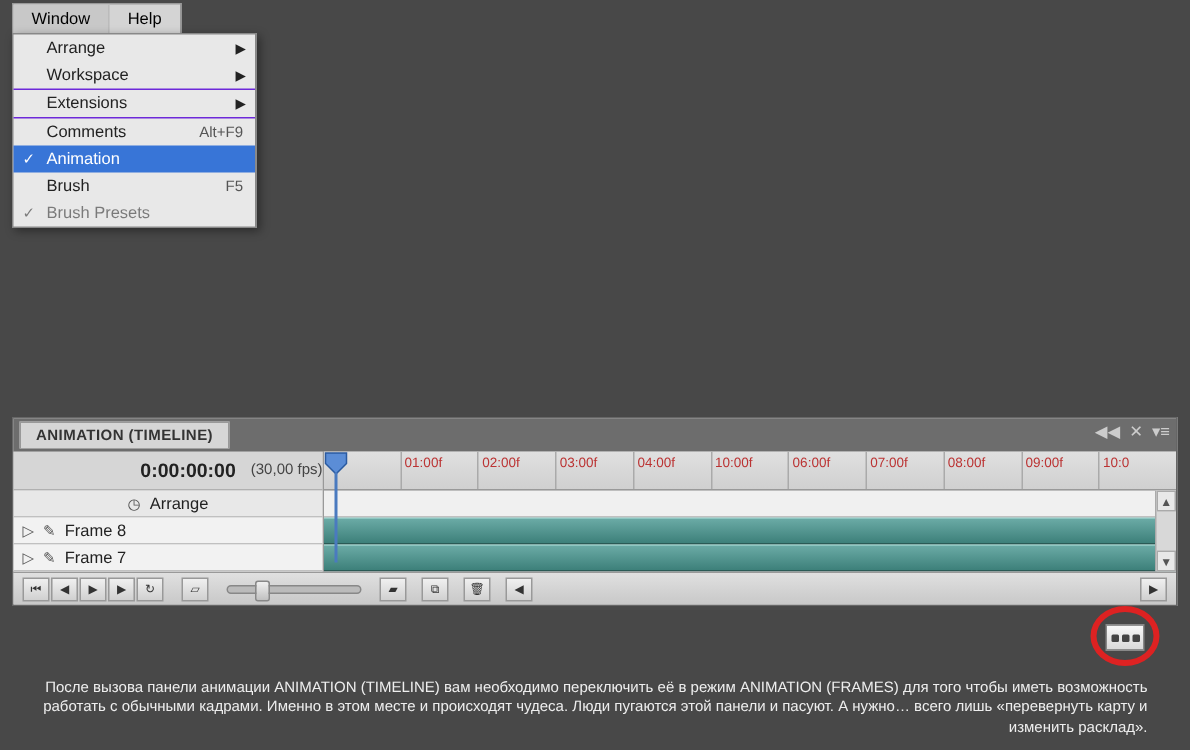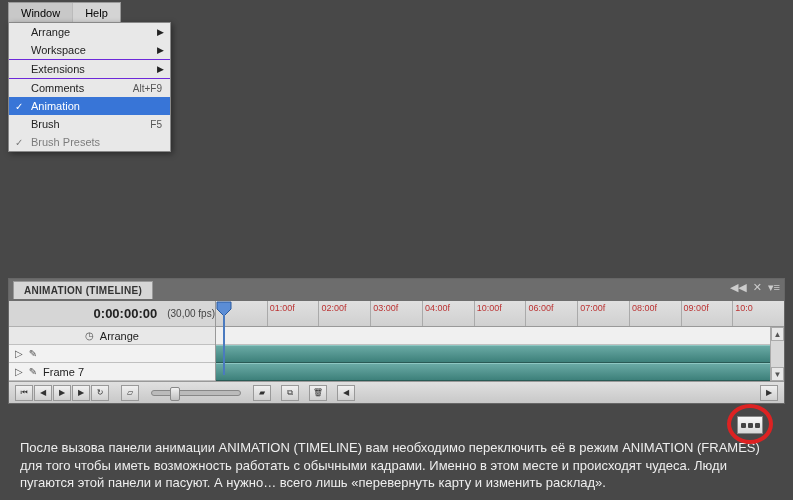--- a/index.html
+++ b/index.html
@@ -66,21 +66,21 @@
 .vscroll .arr{height:14px;background:#e8e8e8;border:1px solid #aaa;display:flex;align-items:center;justify-content:center;font-size:8px;color:#555}
 .vscroll .track{flex:1}
 .vscroll{display:flex;flex-direction:column}
 
 
 .red-circle{position:absolute;right:20px;bottom:56px;width:46px;height:40px;border:4px solid #d22;border-radius:50%;z-index:20;pointer-events:none}
 .switch-btn{position:absolute;right:30px;bottom:66px;width:26px;height:18px;background:linear-gradient(#f8f8f8,#d8d8d8);border:1px solid #888;display:flex;align-items:center;justify-content:center;gap:2px;z-index:19;cursor:pointer}
 .switch-btn .dot{width:5px;height:5px;background:#444;border-radius:1px}
 
 
-.caption{position:absolute;left:20px;right:28px;bottom:8px;text-align:left;color:#eee;font-size:13px;line-height:1.35}
+.caption{position:absolute;left:20px;right:28px;bottom:8px;text-align:right;color:#eee;font-size:10px;line-height:1.35}
 </style>
 </head>
 <body>
 
 <div class="menubar">
   <div class="menubar-item active">Window</div>
   <div class="menubar-item">Help</div>
 </div>
 
 <div class="dropdown">
@@ -130,20 +130,21 @@
         <span class="timecode">0:00:00:00</span>
         <span class="fps">(30,00 fps)</span>
       </div>
       <div class="track-header comments-header">
         <span class="icon">◷</span>
         <span class="name">Arrange</span>
       </div>
       <div class="track-header">
         <span class="icon">▷</span>
         <span class="icon">✎</span>
+        <span class="name">Frame 8</span>
       </div>
       <div class="track-header">
         <span class="icon">▷</span>
         <span class="icon">✎</span>
         <span class="name">Frame 7</span>
       </div>
     </div>
 
     <div class="right-col">
       <div class="ruler">

